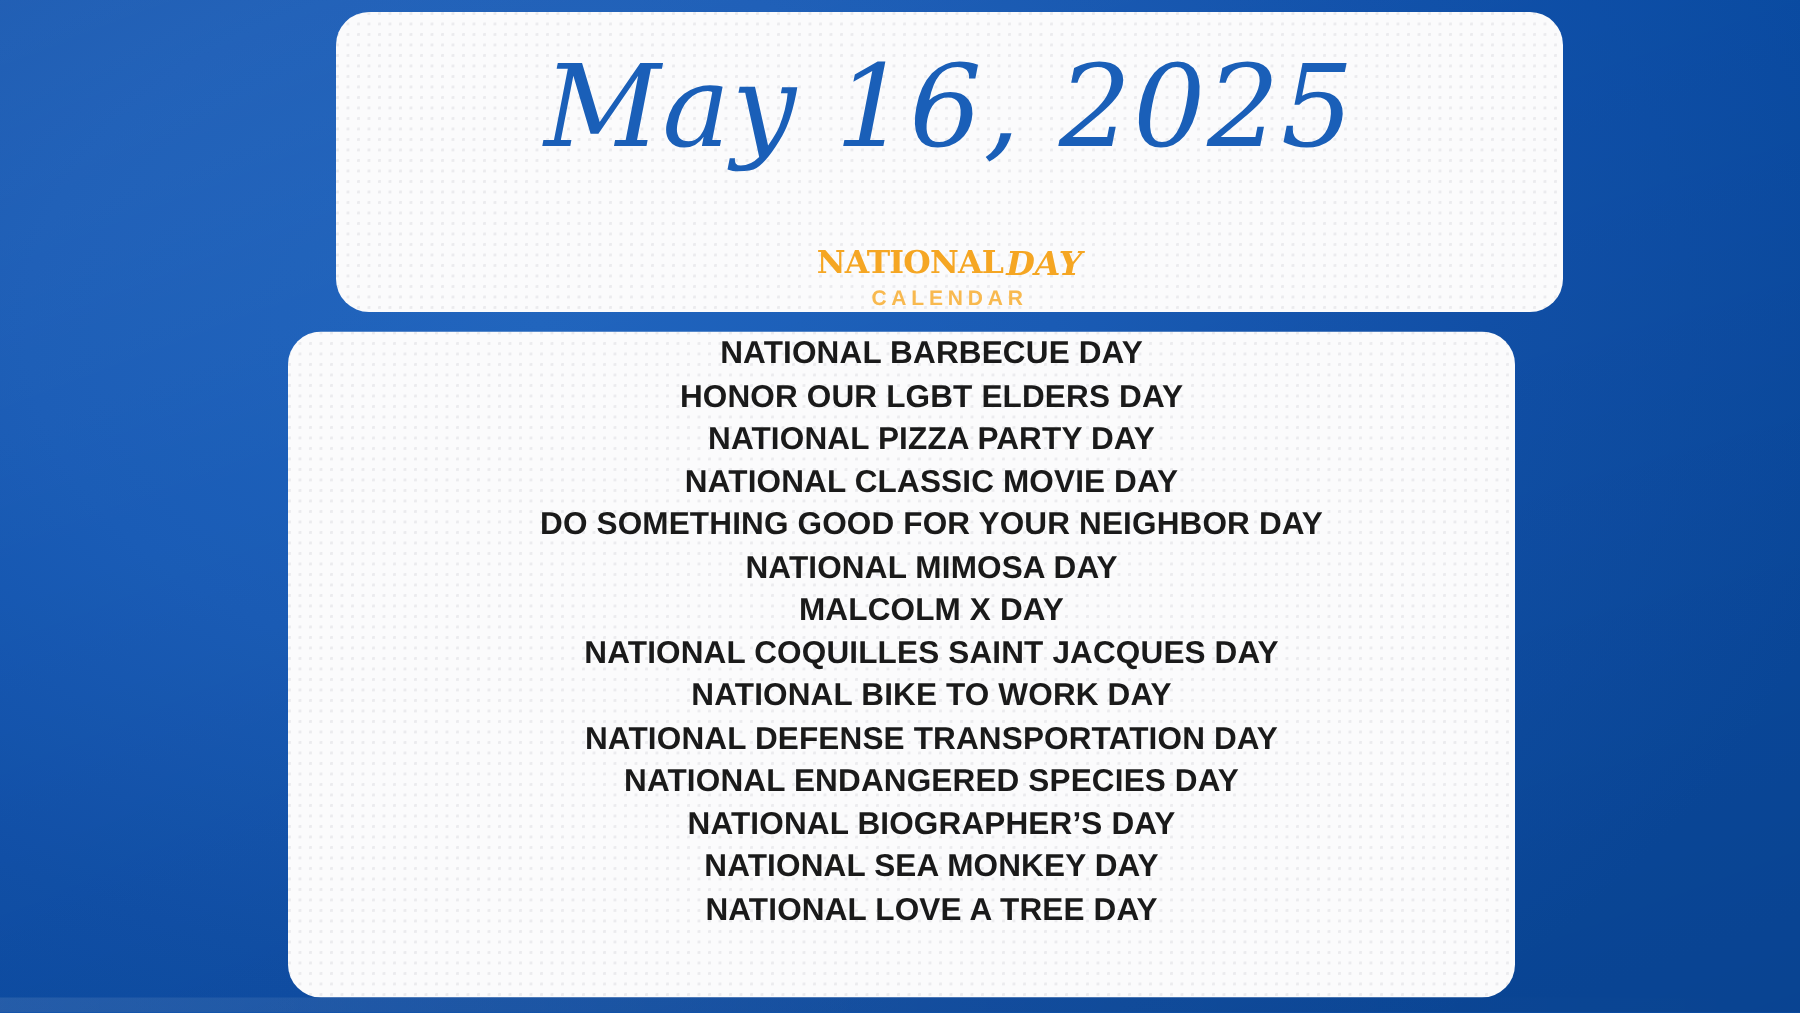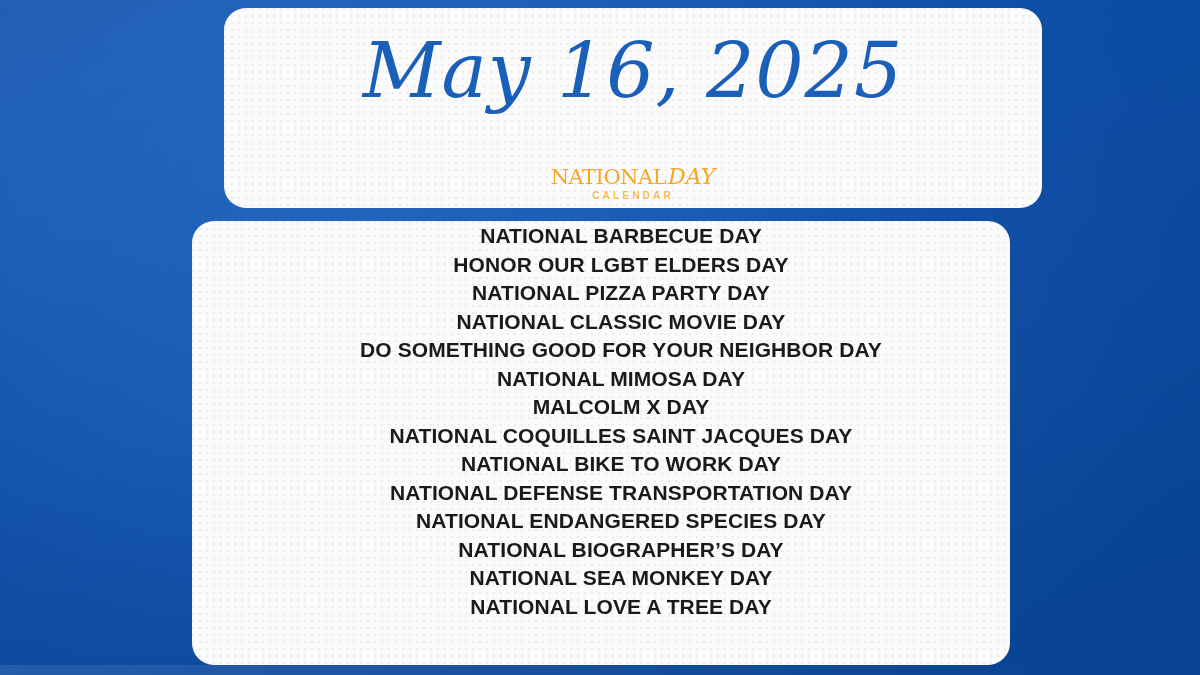--- a/index.html
+++ b/index.html
@@ -88,45 +88,45 @@
     right: 0;
     top: 150px;
     height: 56px;
     display: flex;
     flex-direction: column;
     align-items: center;
     justify-content: flex-start;
   }
   #logo-wordmark {
     display: flex;
-    align-items: flex-end;
+    align-items: flex-start;
     justify-content: center;
     font-family: "DejaVu Serif", serif;
-    font-weight: 400;
+    font-weight: 700;
     color: #f5a623;
     line-height: 1;
   }
   #logo-national {
     font-size: 30px;
     letter-spacing: -0.5px;
     font-variant: small-caps;
     text-transform: lowercase;
   }
   #logo-day {
     font-size: 31px;
     font-style: italic;
     font-variant: small-caps;
     text-transform: lowercase;
     margin-left: 2px;
   }
   #logo-calendar {
     margin-top: 1px;
     font-family: "Liberation Sans", sans-serif;
     font-weight: 700;
-    font-size: 10px;
+    font-size: 14px;
     letter-spacing: 3.2px;
     color: #f8b94f;
     text-align: center;
   }
 
   #day-list {
     position: absolute;
     left: 0;
     right: 0;
     top: 0;

